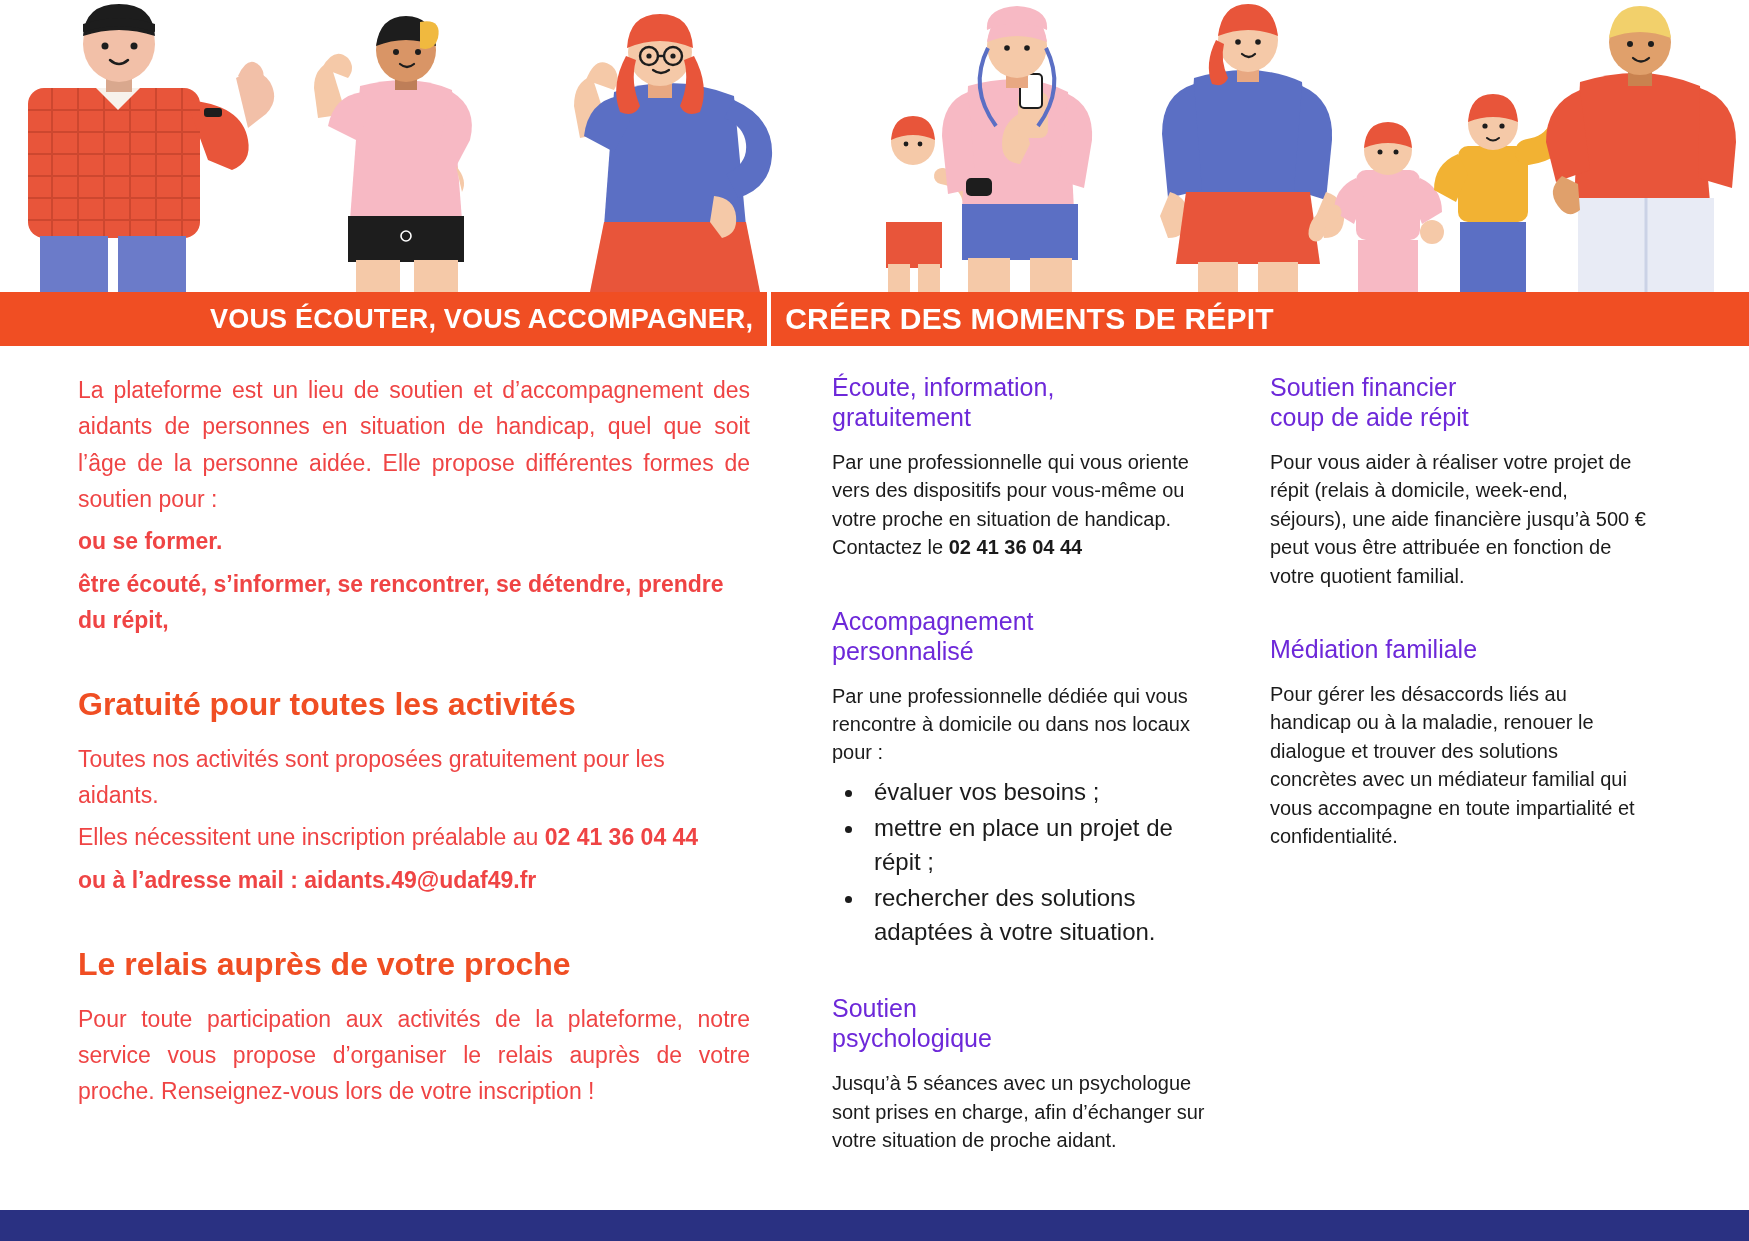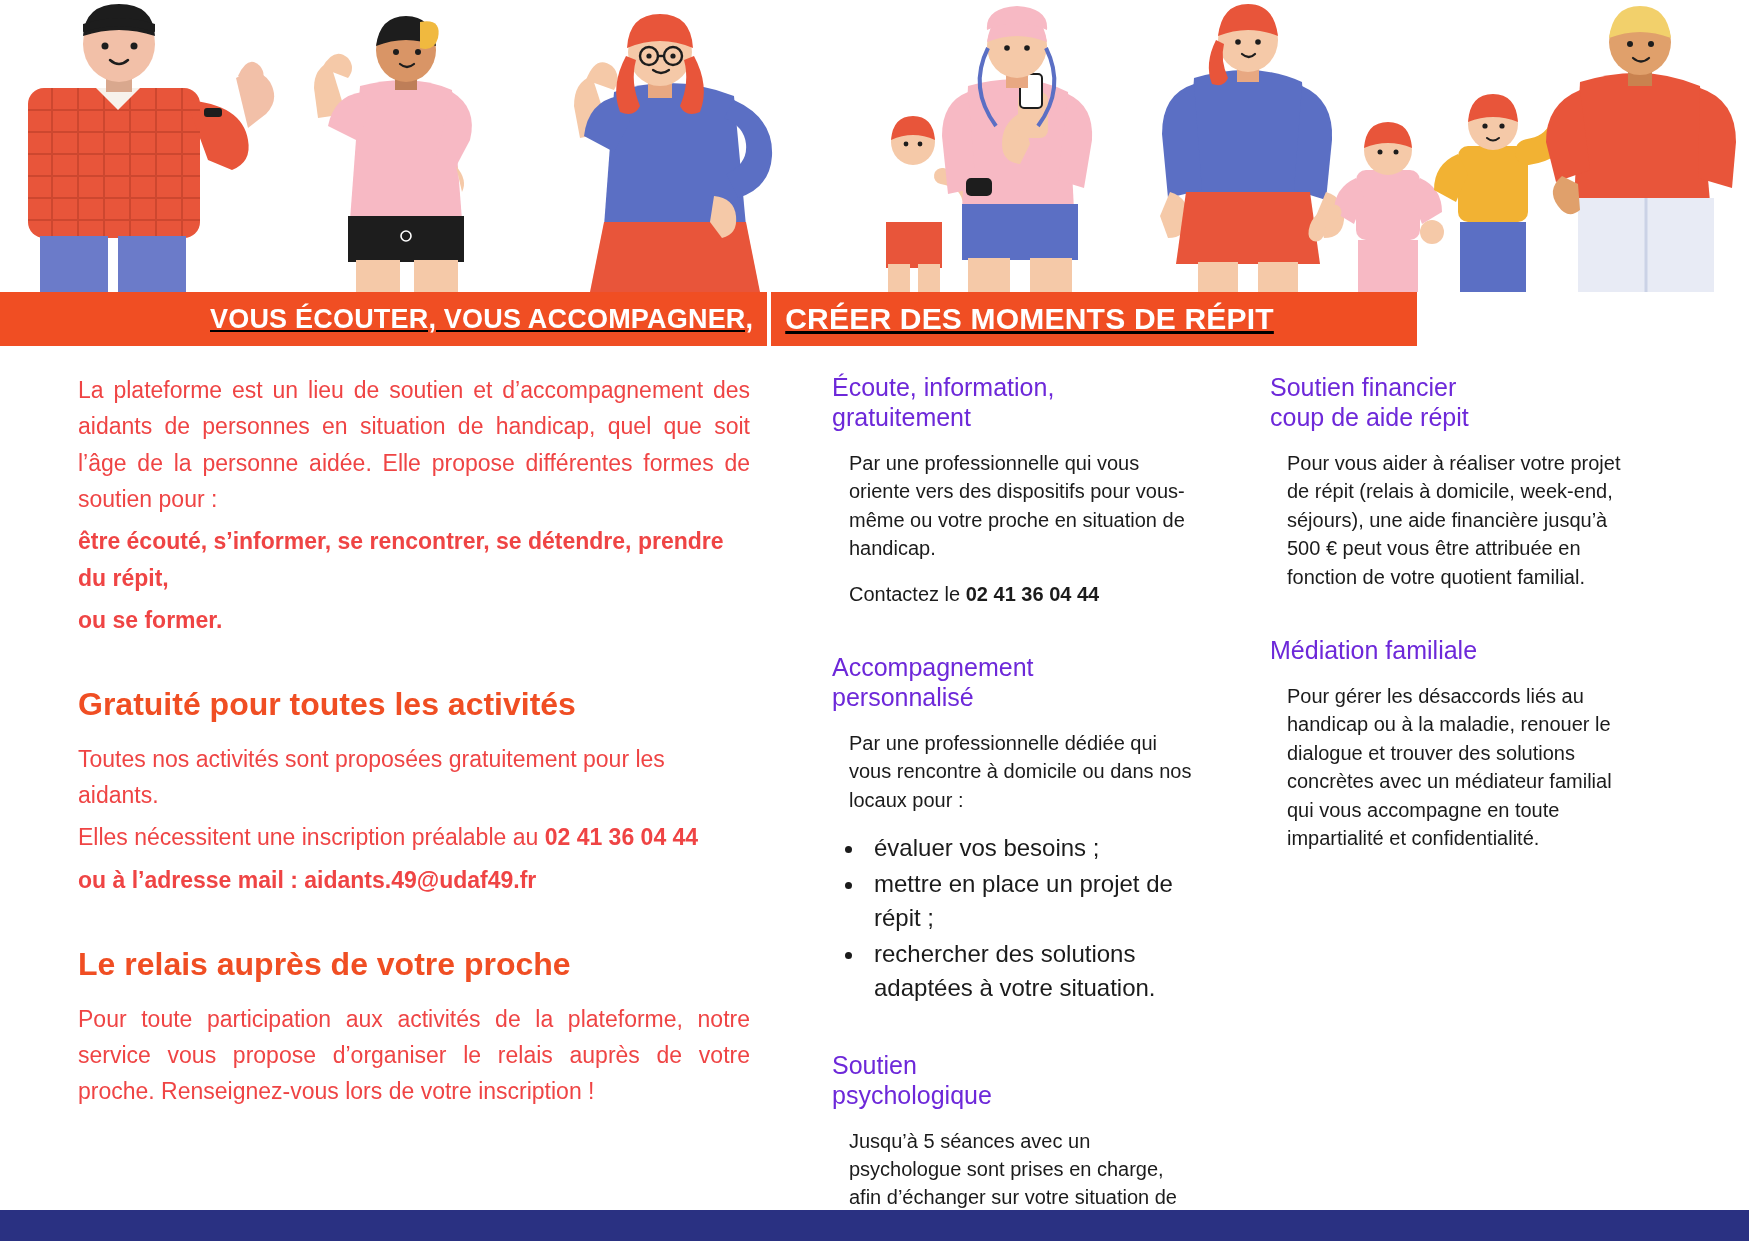--- a/index.html
+++ b/index.html
@@ -21,26 +21,25 @@
     width: 1749px;
     height: 292px;
     background: #ffffff;
     overflow: hidden;
   }
   .hero-svg { position: absolute; left: 0; top: 0; }
 
   
   .banner {
     position: relative;
-    width: 1417px;
+    width: 1749px;
     height: 54px;
     background: #F04E23;
     display: flex;
     align-items: center;
-    text-decoration: underline;
   }
   .banner-inner {
     display: flex;
     align-items: center;
     width: 100%;
   }
   .banner-text-1 {
     color: #ffffff;
     font-size: 27px;
     font-weight: bold;
@@ -111,21 +110,21 @@
     line-height: 1.2;
     font-weight: normal;
     margin: 0 0 16px 0;
   }
   h3.side-title.gap { margin-top: 44px; }
 
   p.side-body {
     color: #1b1b1b;
     font-size: 20px;
     line-height: 1.42;
-    margin: 17px;
+    margin: 0;
   }
   ul.side-list {
     margin: 8px;
     padding-left: 26px;
     color: #1b1b1b;
     font-size: 24px;
     line-height: 1.42;
   }
   ul.side-list li { margin: 0 0 2px 0; padding-left: 8px; }
 
@@ -358,22 +357,22 @@
     <span class="banner-divider"></span>
     <span class="banner-text-2">CRÉER DES MOMENTS DE RÉPIT</span>
   </div>
 </div>
 
 <div class="content">
 
   <div class="col-left">
 
     <p class="left-body">La plateforme est un lieu de soutien et d’accompagnement des aidants de personnes en situation de handicap, quel que soit l’âge de la personne aidée. Elle propose différentes formes de soutien pour :</p>
+    <p class="left-body nojust bold">ou se former.</p>
     <p class="left-body nojust bold">être écouté, s’informer, se rencontrer, se détendre, prendre du répit,</p>
-    <p class="left-body nojust bold">ou se former.</p>
 
     <h2 class="left-title spaced">Gratuité pour toutes les activités</h2>
     <p class="left-body nojust">Toutes nos activités sont proposées gratuitement pour les aidants.</p>
     <p class="left-body nojust"><span>Elles nécessitent une inscription préalable au </span><span class="bold">02 41 36 04 44</span></p>
     <p class="left-body nojust bold">ou à l’adresse mail : aidants.49@udaf49.fr</p>
 
     <h2 class="left-title spaced">Le relais auprès de votre proche</h2>
     <p class="left-body">Pour toute participation aux activités de la plateforme, notre service vous propose d’organiser le relais auprès de votre proche. Renseignez-vous lors de votre inscription !</p>
   </div>
 

